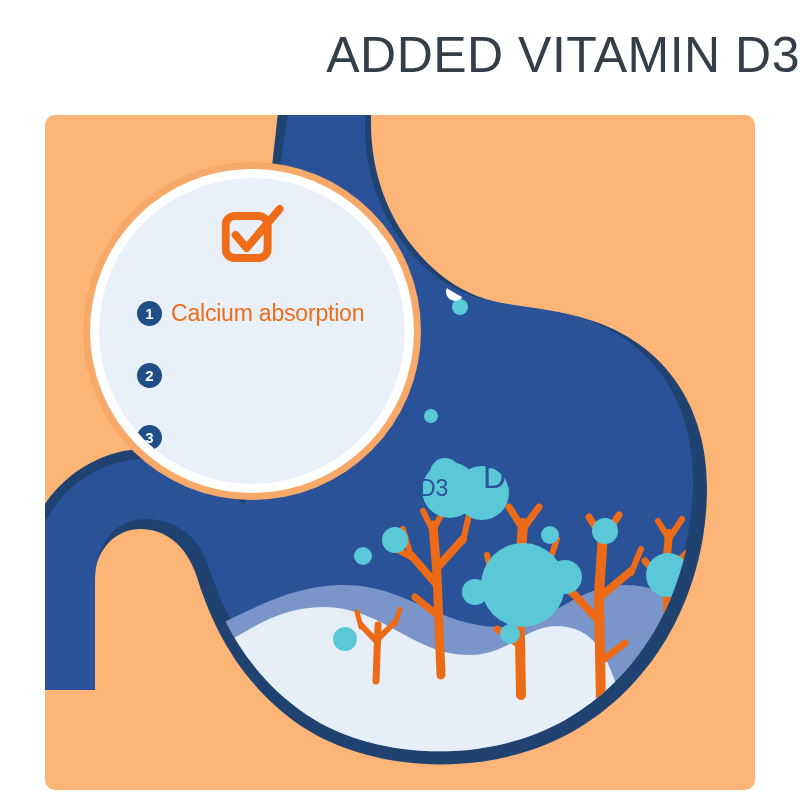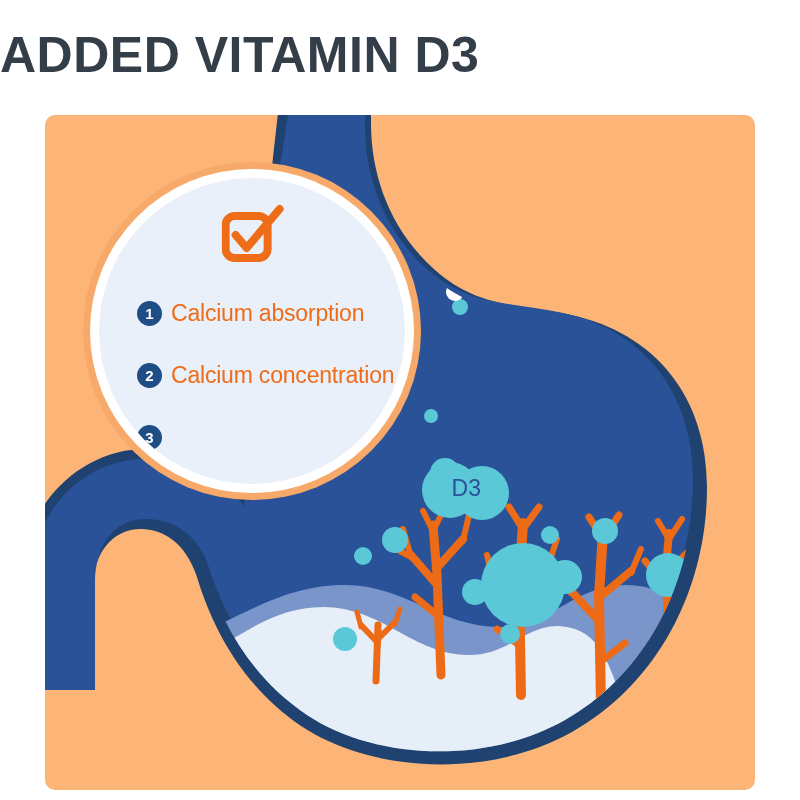--- a/index.html
+++ b/index.html
@@ -20,24 +20,24 @@
     height: 800px;
     background: #ffffff;
   }
 
   
   #title {
     position: absolute;
     left: 0;
     top: 26px;
     width: 800px;
-    text-align: left;
+    text-align: right;
     font-family: "Liberation Sans", sans-serif;
     font-size: 50px;
-    font-weight: bold;
+    font-weight: normal;
     letter-spacing: 0.5px;
     color: #343e48;
     line-height: 58px;
     white-space: nowrap;
   }
 
   
   #panel {
     position: absolute;
     left: 45px;
@@ -129,21 +129,21 @@
     white-space: nowrap;
     letter-spacing: -0.2px;
   }
 
   
   .d3-label {
     position: absolute;
     font-family: "Liberation Sans", sans-serif;
     color: #2a5299;
     font-weight: normal;
-    text-align: right;
+    text-align: left;
     pointer-events: none;
     white-space: nowrap;
   }
 </style>
 </head>
 <body>
 
 <div id="stage">
 
   <div id="title">ADDED VITAMIN D3</div>
@@ -333,21 +333,20 @@
             <path d="M14 31 L25 44 L58 5" fill="none" stroke="#ef6c18" stroke-width="8" stroke-linecap="round" stroke-linejoin="round"></path>
           </svg>
 
           <ul id="benefit-list">
             <li class="benefit-row">
               <span class="benefit-num">1</span>
               <span class="benefit-text">Calcium absorption</span>
             </li>
             <li class="benefit-row">
               <span class="benefit-num">2</span>
-              <span class="benefit-text">Calcium concentration</span>
             </li>
             <li class="benefit-row">
               <span class="benefit-num">3</span>
             </li>
           </ul>
 
         </div>
       </div>
     </div>
 

